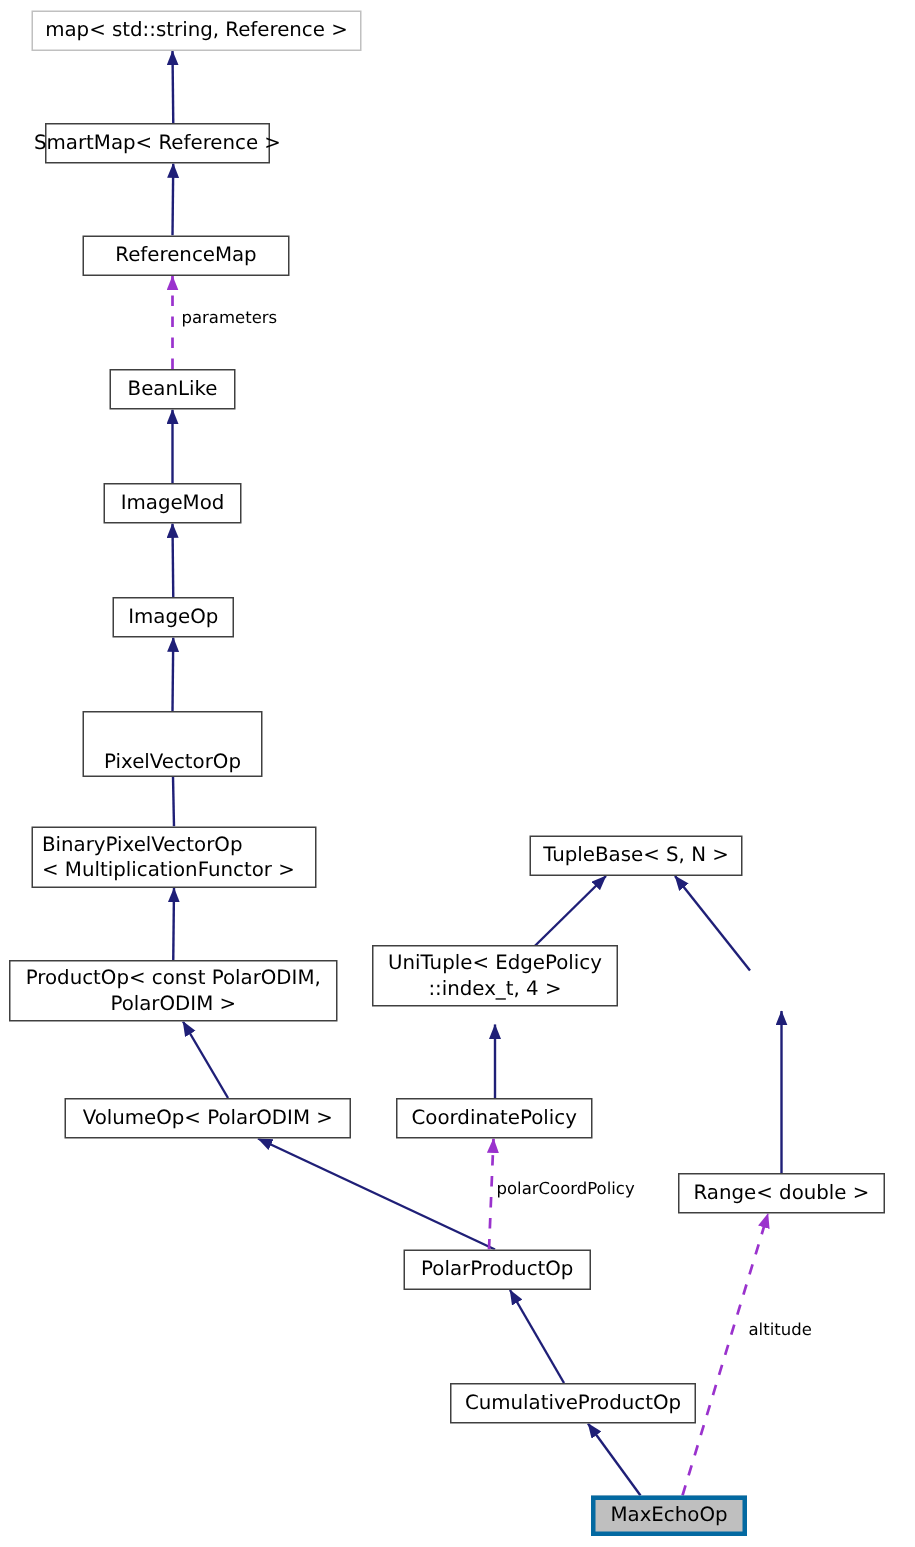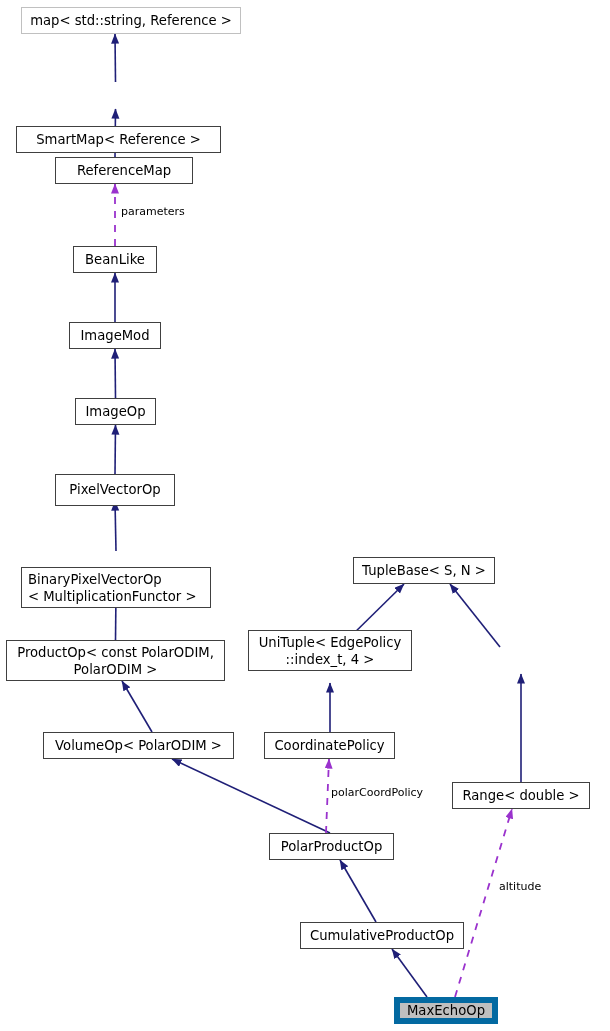--- a/index.html
+++ b/index.html
@@ -41,30 +41,29 @@
   }
   
   .node.external {
     border: 1px solid #c0c0c0;
     background: #ffffff;
     margin-left: 16px;
   }
   
   .node.highlight {
     background: #bfbfbf;
-    border: 6px solid #0369a1;
+    border: 3px solid #0369a1;
   }
   .node.two-line {
     line-height: 17px;
   }
   .node.leftish {
     justify-content: flex-start;
     padding-left: 6px;
     text-align: left;
-    margin-top: 16px;
   }
   .edge-label {
     position: absolute;
     font-family: "DejaVu Sans", "Liberation Sans", sans-serif;
     font-size: 11px;
     color: #000000;
     white-space: pre;
     background: transparent;
   }
 </style>
@@ -99,31 +98,31 @@
         <line x1="330" y1="833" x2="172" y2="759" stroke="#1f1f77" stroke-width="1.6" marker-end="url(#arrow-blue)"></line>
         <line x1="326" y1="833" x2="329" y2="759" stroke="#9a32cd" stroke-width="1.8" stroke-dasharray="7,7" marker-end="url(#arrow-purple)"></line>
         <line x1="376" y1="922" x2="340" y2="860" stroke="#1f1f77" stroke-width="1.6" marker-end="url(#arrow-blue)"></line>
         <line x1="427" y1="997" x2="392" y2="949" stroke="#1f1f77" stroke-width="1.6" marker-end="url(#arrow-blue)"></line>
         <line x1="455" y1="997" x2="512" y2="809" stroke="#9a32cd" stroke-width="1.8" stroke-dasharray="7,7" marker-end="url(#arrow-purple)"></line>
       </g>
   </svg>
 
   <div class="node external" style="left: 5px; top: 7px; width: 220px; height: 27px;"><span>map&lt; std::string, Reference &gt;</span></div>
 
-  <div class="node" style="left: 16px; top: 82px; width: 205px; height: 27px; margin-top: 44px;"><span>SmartMap&lt; Reference &gt;</span></div>
+  <div class="node" style="left: 30px; top: 82px; width: 150px; height: 27px;"><span>SmartMap&lt; Reference &gt;</span></div>
 
   <div class="node" style="left: 55px; top: 157px; width: 138px; height: 27px;"><span>ReferenceMap</span></div>
 
   <div class="node" style="left: 73px; top: 246px; width: 84px; height: 27px;"><span>BeanLike</span></div>
 
   <div class="node" style="left: 69px; top: 322px; width: 92px; height: 27px;"><span>ImageMod</span></div>
 
   <div class="node" style="left: 75px; top: 398px; width: 81px; height: 27px;"><span>ImageOp</span></div>
 
-  <div class="node" style="left: 55px; top: 474px; width: 120px; height: 32px;"><span>PixelVectorOp</span></div>
+  <div class="node" style="left: 55px; top: 474px; width: 120px; height: 44px; align-items: flex-end;"><span>PixelVectorOp</span></div>
 
   <div class="node two-line leftish" style="left: 21px; top: 551px; width: 190px; height: 41px;"><span>BinaryPixelVectorOp
 &lt; MultiplicationFunctor &gt;</span></div>
 
   <div class="node two-line" style="left: 6px; top: 640px; width: 219px; height: 41px;"><span>ProductOp&lt; const PolarODIM,
 PolarODIM &gt;</span></div>
 
   <div class="node" style="left: 43px; top: 732px; width: 191px; height: 27px;"><span>VolumeOp&lt; PolarODIM &gt;</span></div>
 
   <div class="node" style="left: 353px; top: 557px; width: 142px; height: 27px;"><span>TupleBase&lt; S, N &gt;</span></div>

